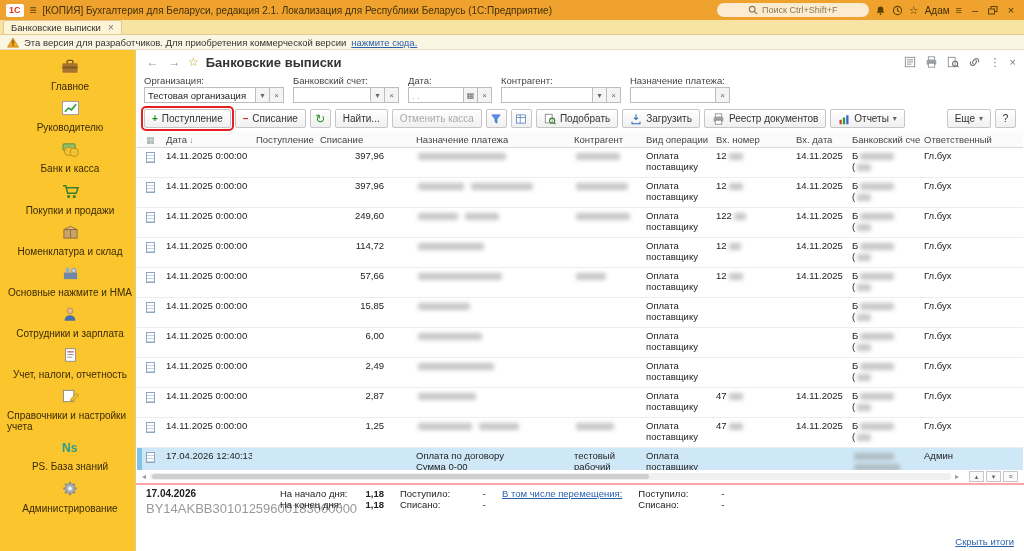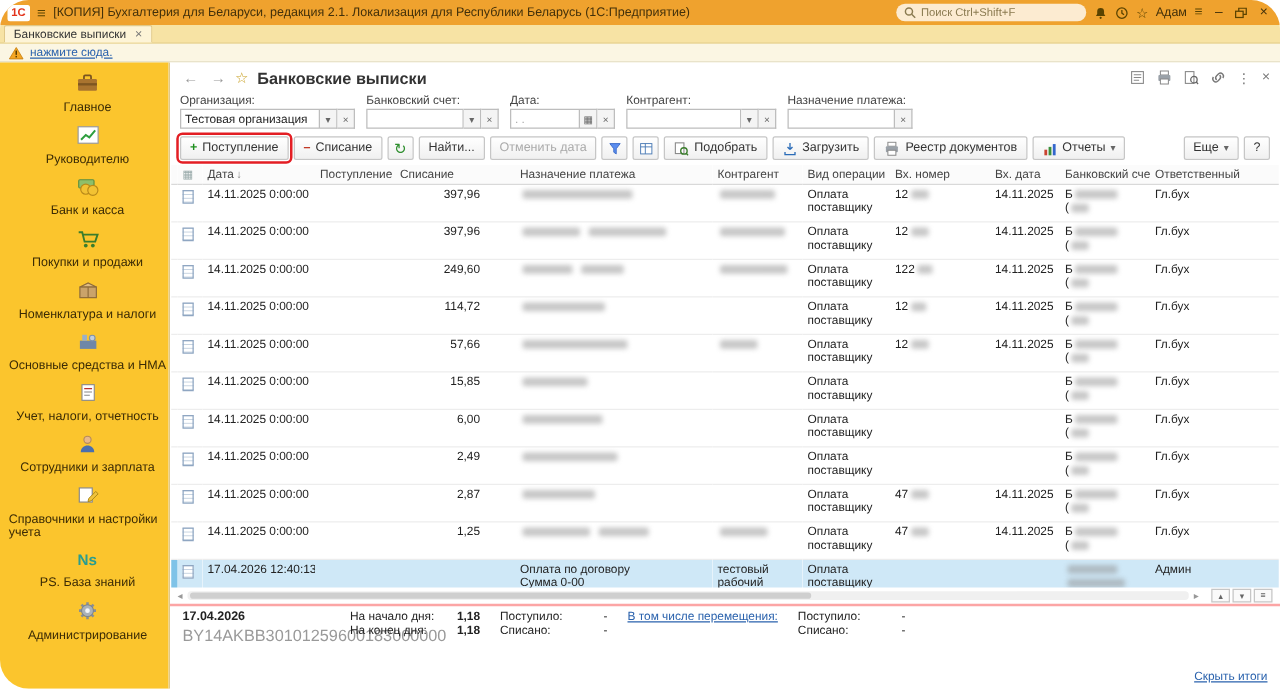--- a/index.html
+++ b/index.html
@@ -1,25 +1,25 @@
 <!DOCTYPE html>
 <html><head>
 <meta charset="utf-8">
 <style>
   * { box-sizing: border-box; }
   html,body { margin:0; padding:0; }
   body { width:1024px; height:551px; overflow:hidden; font-family:"Liberation Sans","DejaVu Sans",sans-serif; font-size:11px; color:#222; background:#fff; }
-  .screen { width:1024px; height:551px; display:flex; flex-direction:column; overflow:hidden;border-radius:23px; }
+  .screen { width:1024px; height:551px; display:flex; flex-direction:column; overflow:hidden; }
 
   
   .topbar { height:20px; flex:none; background:#efa22e; display:flex; align-items:center; gap:6px; padding:0 6px; color:#42300a; }
   .logo { background:#fff; color:#e2331b; font-weight:bold; font-size:9px; border-radius:2px; padding:0 3px; line-height:13px; }
   .burger { font-size:12px; color:#5a4300; cursor:pointer; }
   .wtitle { font-size:10px; white-space:nowrap; overflow:hidden; }
-  .gsearch { margin-left:auto; width:152px; height:14px; background:rgba(255,255,255,.78); border-radius:8px; display:flex; align-items:center; gap:4px; padding:0 6px; font-size:9px; color:#8a7a50; flex:none; }
+  .gsearch { margin-left:auto; width:152px; height:14px; background:rgba(255,255,255,.78); border-radius:8px; display:flex; align-items:center; gap:4px; padding:0 6px; font-size:9px; color:#8a7a50; flex:none;justify-content:center; }
   .tb-ic { color:#5a4300; display:flex; align-items:center; font-size:11px; cursor:pointer; flex:none; }
   .uname { font-size:10px; cursor:pointer; }
   .winbtn { font-size:11px; width:14px; text-align:center; cursor:pointer; }
 
   
   .tabbar { height:15px; flex:none; background:#f7e3a4; border-bottom:1px solid #e3cd8a; display:flex; align-items:flex-end; padding-left:3px; }
   .tab { background:#fdf4d7; border:1px solid #e0c888; border-bottom:none; border-radius:2px 2px 0 0; font-size:9.5px; color:#333; padding:1px 7px; display:flex; align-items:center; gap:7px; cursor:pointer; }
   .tclose { color:#777; font-size:10px; }
 
   
@@ -148,20 +148,21 @@
       <span class="tclose">×</span>
     </div>
   </div>
 
   <div class="warnbar">
     <svg width="12" height="11" viewBox="0 0 14 12">
         <path d="M7 0.8 13.4 11.4H0.6Z" fill="#f5a623" stroke="#c77f10" stroke-width="0.8"></path>
         <rect x="6.3" y="3.6" width="1.4" height="4" fill="#5a3c00"></rect>
         <rect x="6.3" y="8.6" width="1.4" height="1.4" fill="#5a3c00"></rect>
       </svg>
+    <span>Эта версия для разработчиков. Для приобретения коммерческой версии</span>
     <a>нажмите сюда.</a>
   </div>
 
   <div class="app">
 
     <nav class="sidebar">
       <div class="sitem">
         <span class="sicon">
             <svg width="20" height="17" viewBox="0 0 20 18">
               <rect x="7" y="2.5" width="6" height="4" rx="1" fill="none" stroke="#7a5420" stroke-width="1.5"></rect>
@@ -201,51 +202,51 @@
         <span>Покупки и продажи</span>
       </div>
       <div class="sitem">
         <span class="sicon">
             <svg width="19" height="16" viewBox="0 0 20 17">
               <path d="M3 6l7-3.5 7 3.5v0H3z" fill="#e0bc82" stroke="#8d6b3a"></path>
               <rect x="3" y="6" width="14" height="9" fill="#caa36a" stroke="#8d6b3a"></rect>
               <line x1="10" y1="6" x2="10" y2="15" stroke="#8d6b3a"></line>
             </svg>
           </span>
-        <span>Номенклатура и налоги</span>
+        <span>Номенклатура и склад</span>
       </div>
       <div class="sitem">
         <span class="sicon">
             <svg width="19" height="16" viewBox="0 0 20 17">
               <rect x="3" y="8" width="14" height="7" fill="#6f87a8"></rect>
               <rect x="5" y="3" width="4" height="5" fill="#9ab0c9"></rect>
               <circle cx="13.5" cy="5.8" r="2.4" fill="#c4cfdd" stroke="#7e93ad"></circle>
             </svg>
           </span>
-        <span>Основные средства и НМА</span>
+        <span>Основные нажмите и НМА</span>
+      </div>
+      <div class="sitem">
+        <span class="sicon">
+            <svg width="18" height="16" viewBox="0 0 20 17">
+              <circle cx="10" cy="5" r="3.2" fill="#e8b88a" stroke="#b58a5c"></circle>
+              <path d="M4 16c0-4 3-6 6-6s6 2 6 6z" fill="#4a6fae"></path>
+            </svg>
+          </span>
+        <span>Сотрудники и зарплата</span>
       </div>
       <div class="sitem">
         <span class="sicon">
             <svg width="17" height="16" viewBox="0 0 19 17">
               <rect x="4" y="1.5" width="11" height="14" fill="#fff" stroke="#8a8a8a"></rect>
               <line x1="6" y1="5" x2="13" y2="5" stroke="#b33" stroke-width="1.2"></line>
               <line x1="6" y1="8" x2="13" y2="8" stroke="#888"></line>
               <line x1="6" y1="11" x2="11" y2="11" stroke="#888"></line>
             </svg>
           </span>
         <span>Учет, налоги, отчетность</span>
-      </div>
-      <div class="sitem">
-        <span class="sicon">
-            <svg width="18" height="16" viewBox="0 0 20 17">
-              <circle cx="10" cy="5" r="3.2" fill="#e8b88a" stroke="#b58a5c"></circle>
-              <path d="M4 16c0-4 3-6 6-6s6 2 6 6z" fill="#4a6fae"></path>
-            </svg>
-          </span>
-        <span>Сотрудники и зарплата</span>
       </div>
       <div class="sitem">
         <span class="sicon">
             <svg width="19" height="16" viewBox="0 0 20 17">
               <rect x="2.5" y="2.5" width="11" height="12" fill="#fff" stroke="#8a8a8a"></rect>
               <path d="M10.5 11.5l6-6 2 2-6 6-2.6.6z" fill="#f0c33c" stroke="#a98514" stroke-width="0.8"></path>
             </svg>
           </span>
         <span>Справочники и настройки учета</span>
       </div>
@@ -357,21 +358,21 @@
           <span class="minus">–</span>
           <span>Списание</span>
         </button>
         <button class="tbtn sq">
           <span class="grn">↻</span>
         </button>
         <button class="tbtn">
             <span>Найти...</span>
           </button>
         <button class="tbtn disabled">
-            <span>Отменить дата</span>
+            <span>Отменить касса</span>
           </button>
         <button class="tbtn sq">
           <svg width="12" height="12" viewBox="0 0 16 16">
               <path d="M2.5 2.5h11l-4.2 5.5v5.5l-2.6-1.8V8z" fill="#5b8def" stroke="#3c6cc9"></path>
             </svg>
         </button>
         <button class="tbtn sq">
           <svg width="12" height="12" viewBox="0 0 16 16">
               <rect x="2" y="2.5" width="12" height="11" fill="#fff" stroke="#4a7ab5"></rect>
               <line x1="2" y1="6" x2="14" y2="6" stroke="#4a7ab5"></line>

